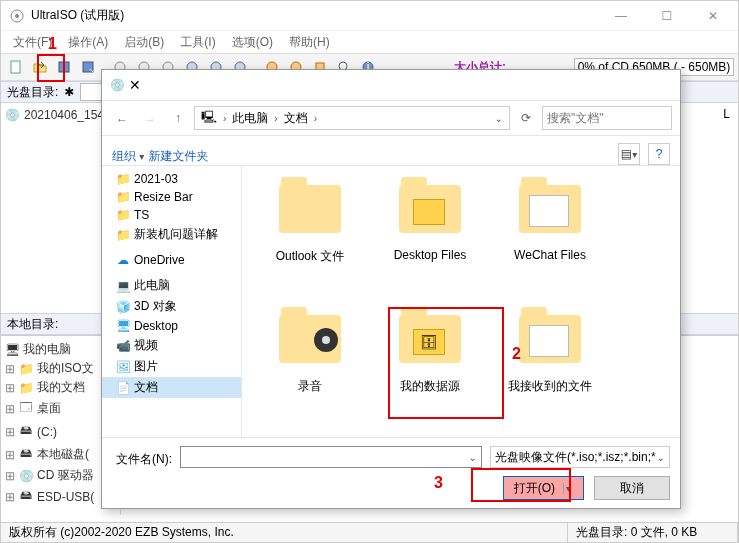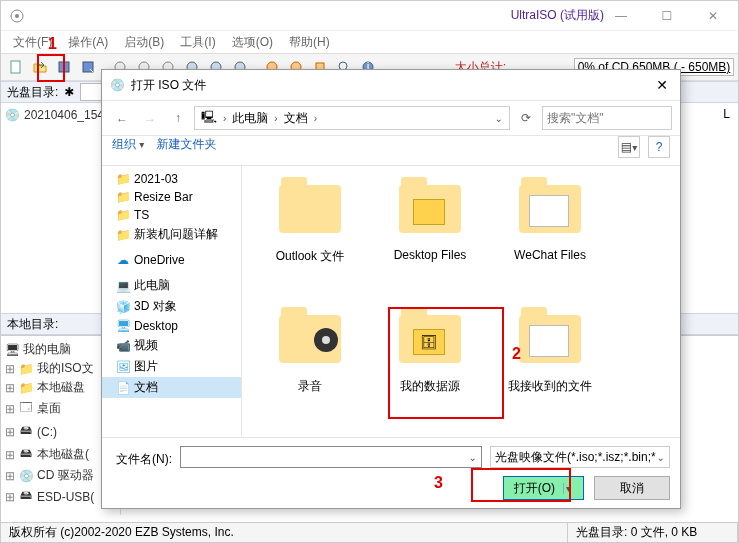--- a/index.html
+++ b/index.html
@@ -1,31 +1,31 @@
 <!DOCTYPE html>
 <html><head>
 <meta charset="utf-8">
 <style>
   * { box-sizing: border-box; font-family: "Microsoft YaHei", "Segoe UI", sans-serif; font-size: 12px; }
   body { margin: 0; width: 739px; height: 543px; background: #fff; overflow: hidden; position: relative; }
   .app-window { width: 739px; height: 543px; border: 1px solid #ccc; background: #fff; position: relative; }
   .titlebar { height: 30px; background: #fff; display: flex; align-items: center; padding: 0 8px; border-bottom: 1px solid #eee; }
   .titlebar .tb-icon { width: 16px; height: 16px; margin-right: 6px; }
-  .titlebar .tb-title { flex: 1; color: #4c1d95; text-align: right; }
+  .titlebar .tb-title { flex: 1; color: #000000; }
   .win-btns { display: flex; gap: 12px; color: #888; }
   .win-btn { width: 34px; text-align: center; cursor: default; }
   .menubar { height: 22px; display: flex; align-items: center; gap: 4px; padding: 0 6px; color: #666; }
   .menu-item { padding: 2px 6px; }
   .toolbar { height: 28px; background: #f5f5f5; border-top: 1px solid #ddd; border-bottom: 1px solid #ddd; display: flex; align-items: center; padding: 0 4px; gap: 2px; }
   .tbtn { width: 22px; height: 22px; display: flex; align-items: center; justify-content: center; border: 1px solid transparent; }
   .tbtn svg { width: 14px; height: 14px; }
   .size-total { margin-left: auto; display: flex; align-items: center; gap: 4px; }
-  .size-label { color: #b91c1c; }
+  .size-label { color: #a21caf; font-weight: bold; }
   .size-box { border: 1px solid #bbb; background: #fff; width: 60px; height: 18px; text-align: right; padding: 0 4px; line-height: 18px; margin-top: 22px; }
-  .meter { border: 1px solid #bbb; background: #fff; height: 18px; width: 160px; display: flex; align-items: center; justify-content: center; text-decoration: underline; }
+  .meter { border: 1px solid #bbb; background: #fff; height: 18px; width: 160px; display: flex; align-items: center; justify-content: center; }
   .panel-header { height: 22px; background: #eef2f8; border-top: 1px solid #cdd6e6; border-bottom: 1px solid #cdd6e6; display: flex; align-items: center; padding: 0 6px; gap: 6px; }
   .path-input { border: 1px solid #bbb; background: #fff; height: 18px; padding: 0 6px; min-width: 120px; }
   .upper { display: flex; height: 210px; }
   .tree-left { width: 120px; border-right: 1px solid #ddd; padding: 4px; overflow: hidden; }
   .tree-row { display: flex; align-items: center; gap: 4px; padding: 1px 0; color: #333; white-space: nowrap; }
   .file-list { flex: 1; position: relative; background: #fff; }
   .lower { display: flex; height: 180px; border-top: 1px solid #ccc; }
   .statusbar { position: absolute; bottom: 0; left: 0; right: 0; height: 20px; background: #f5f5f5; border-top: 1px solid #ccc; display: flex; align-items: center; }
   .status-cell { padding: 0 8px; border-right: 1px solid #ccc; height: 100%; display: flex; align-items: center; }
   .status-cell.flex { flex: 1; }
@@ -37,40 +37,40 @@
 
   
   .dialog { position: absolute; left: 100px; top: 68px; width: 580px; height: 440px; background: #fff; border: 1px solid #999; box-shadow: 3px 3px 10px rgba(0,0,0,0.25); display: flex; flex-direction: column; }
   .dlg-title { height: 30px; display: flex; align-items: center; padding: 0 8px; }
   .dlg-title .t { flex: 1; }
   .dlg-close { width: 20px; text-align: center; font-size: 14px; }
   .dlg-nav { height: 36px; display: flex; align-items: center; gap: 4px; padding: 0 8px; border-bottom: 1px solid #e6e6e6; border-top: 1px solid #e6e6e6; }
   .nav-btn { width: 24px; height: 24px; display: flex; align-items: center; justify-content: center; color: #666; border-radius: 2px; }
   .addr { flex: 1; height: 24px; border: 1px solid #cfcfcf; display: flex; align-items: center; padding: 0 6px; gap: 6px; }
   .search { width: 130px; height: 24px; border: 1px solid #cfcfcf; display: flex; align-items: center; padding: 0 4px; gap: 4px; color: #777; }
-  .dlg-tool { height: 30px; display: flex; align-items: flex-start; padding: 0 10px; gap: 12px; color: #1a5fbf; border-bottom: 1px solid #e6e6e6; }
+  .dlg-tool { height: 30px; display: flex; align-items: flex-end; padding: 0 10px; gap: 4px; color: #1a5fbf; border-bottom: 1px solid #e6e6e6; }
   .dlg-tool .right { margin-left: auto; display: flex; gap: 8px; color: #444; }
   .sq-btn { width: 22px; height: 22px; border: 1px solid #ccc; display: flex; align-items: center; justify-content: center; }
   .dlg-body { flex: 1; display: flex; min-height: 0; }
   .dlg-tree { width: 140px; border-right: 1px solid #e6e6e6; overflow: hidden; padding: 4px 0; }
   .dnode { display: flex; align-items: center; gap: 4px; padding: 2px 6px 2px 14px; white-space: nowrap; }
   .dnode.sel { background: #cde6f7; }
   .ficon { width: 14px; text-align: center; }
   .dlg-files { flex: 1; overflow: auto; padding: 8px; display: flex; flex-wrap: wrap; align-content: flex-start; }
   .file-item { width: 120px; height: 130px; display: flex; flex-direction: column; align-items: center; justify-content: flex-start; text-align: center; gap: 4px; }
   .thumb { width: 70px; height: 70px; display: flex; align-items: center; justify-content: center; }
   .folder-shape { width: 62px; height: 48px; background: #ffe29a; border-radius: 4px; position: relative; }
   .folder-shape::before { content:""; position:absolute; top:-8px; left:2px; width:26px; height:12px; background:#ffe29a; border-radius:3px 3px 0 0; }
   .dlg-bottom { border-top: 1px solid #e6e6e6; padding: 8px 10px; display: flex; flex-direction: column; gap: 8px; }
   .row { display: flex; align-items: flex-end; gap: 8px; }
   .fn-label { width: 60px; text-align: right; }
   .fn-combo { flex: 1; height: 22px; border: 1px solid #888; display: flex; align-items: center; padding: 0 4px; }
   .filter-combo { width: 180px; height: 22px; border: 1px solid #ccc; display: flex; align-items: center; justify-content: space-between; padding: 0 4px; }
   .btn { height: 24px; min-width: 76px; border: 1px solid #adadad; background: #e1e1e1; display: flex; align-items: center; justify-content: center; padding: 0 10px; }
-  .btn.primary { border: 1px solid #0067b8; background: #86efac; }
+  .btn.primary { border: 1px solid #0067b8; background: #fca5a5; }
   .chev { font-size: 10px; color: #555; }
 </style>
 </head>
 <body>
 
 <div class="app-window">
   <div class="titlebar">
     <span class="tb-icon">
       <svg viewBox="0 0 16 16">
           <circle cx="8" cy="8" r="6" fill="#fff" stroke="#888"></circle>
@@ -210,21 +210,21 @@
           <span>我的电脑</span>
         </div>
         <div class="tree-row">
           <span style="color:#888;width:10px;text-align:center">⊞</span>
           <span class="ficon">📁</span>
           <span>我的ISO文</span>
         </div>
         <div class="tree-row">
           <span style="color:#888;width:10px;text-align:center">⊞</span>
           <span class="ficon">📁</span>
-          <span>本地磁盘</span>
+          <span>我的文档</span>
         </div>
         <div class="tree-row">
           <span style="color:#888;width:10px;text-align:center">⊞</span>
           <span class="ficon">🗔</span>
           <span>桌面</span>
         </div>
         <div class="tree-row">
           <span style="color:#888;width:10px;text-align:center">⊞</span>
           <span class="ficon">🖴</span>
           <span>(C:)</span>
@@ -252,21 +252,20 @@
     <div class="status-cell flex">版权所有 (c)2002-2020 EZB Systems, Inc.</div>
     <div class="status-cell" style="width:170px">光盘目录: 0 文件, 0 KB</div>
   </div>
 
   <div class="ann ann-box" style="left:36px;top:53px;width:28px;height:28px"></div>
   <div class="ann ann-text" style="left:47px;top:34px">1</div>
 
   <div class="dialog">
     <div class="dlg-title">
       <span>💿</span>
-      <span class="t" style="margin-left:6px">打开 ISO 文件</span>
       <span class="dlg-close">✕</span>
     </div>
     <div class="dlg-nav">
       <span class="nav-btn">←</span>
       <span class="nav-btn" style="color:#ccc">→</span>
       <span class="nav-btn">↑</span>
       <div class="addr">
         <span>🖳</span>
         <span class="chev">›</span>
         <span>此电脑</span>

